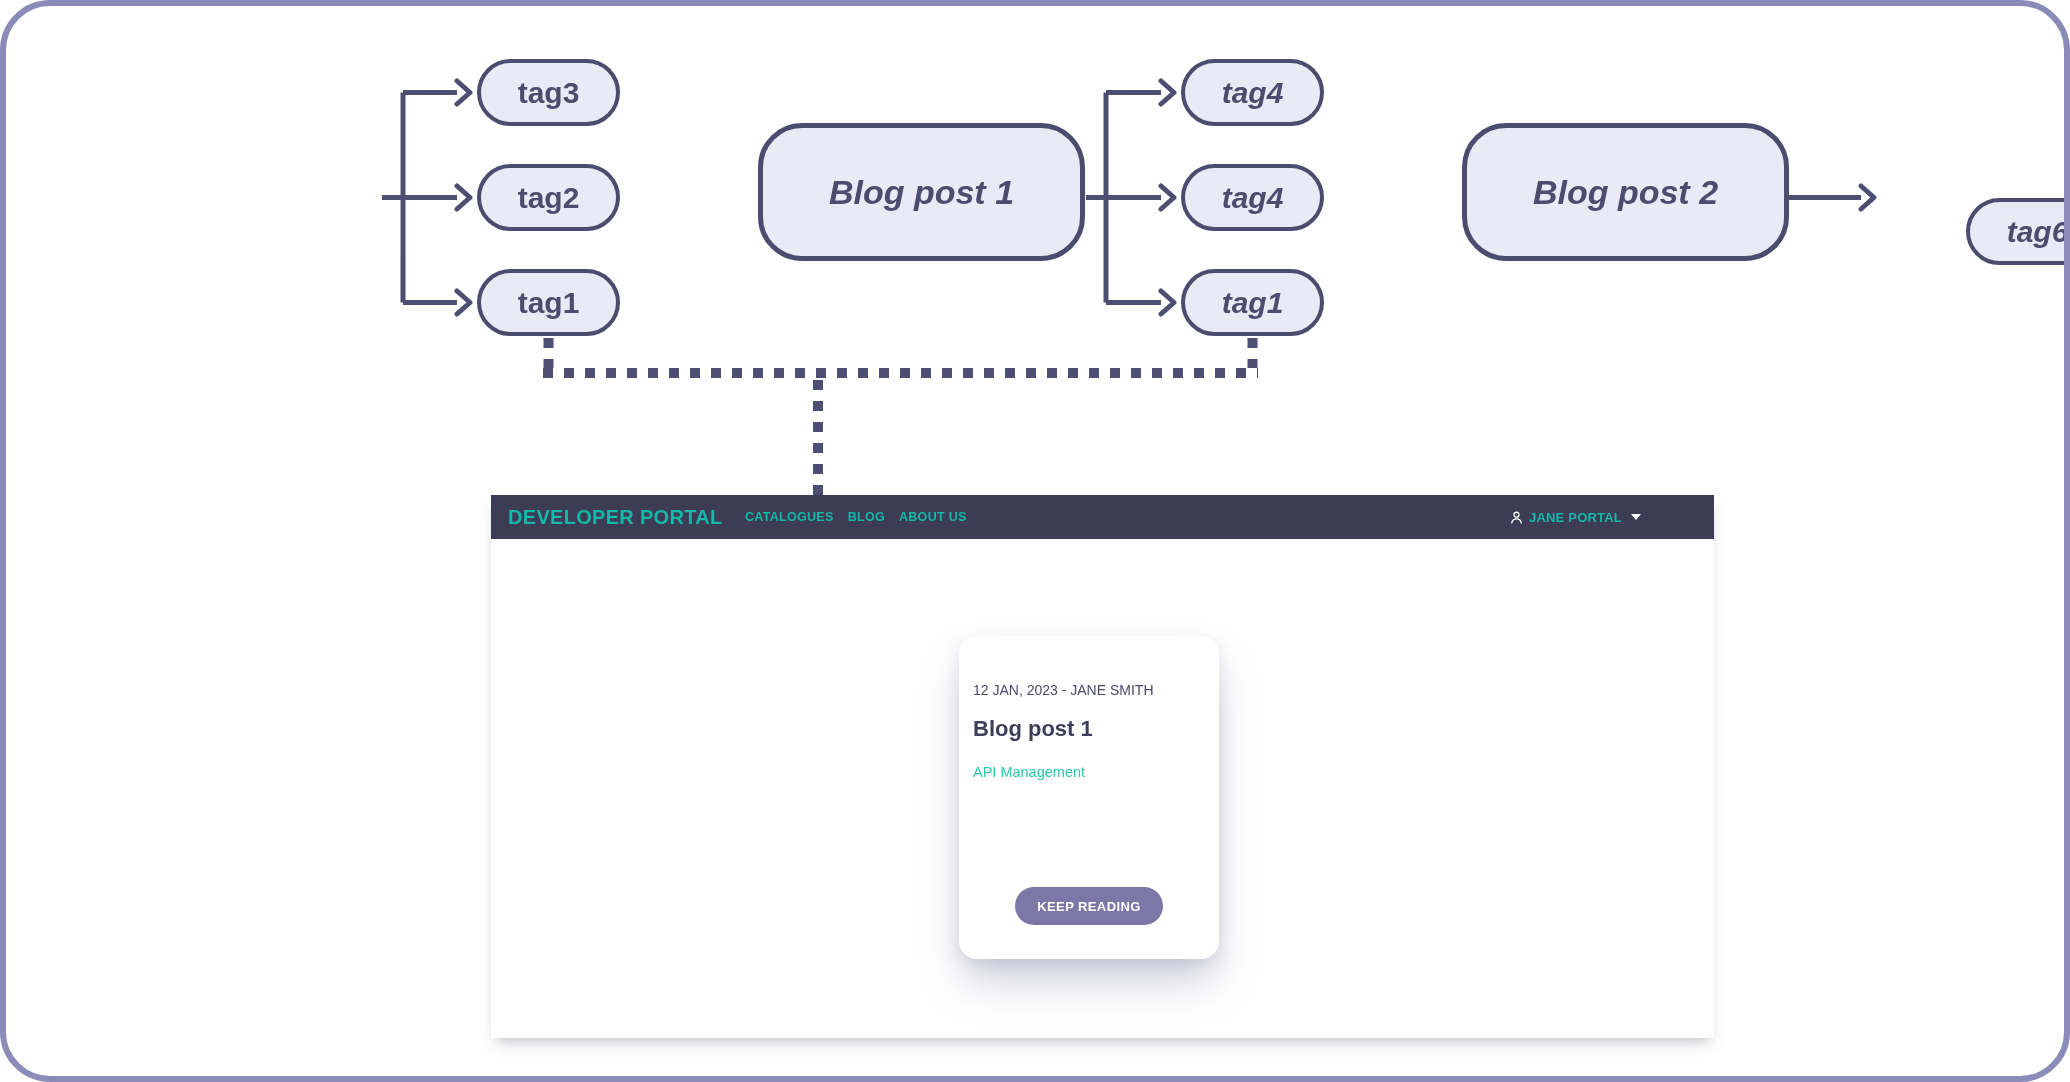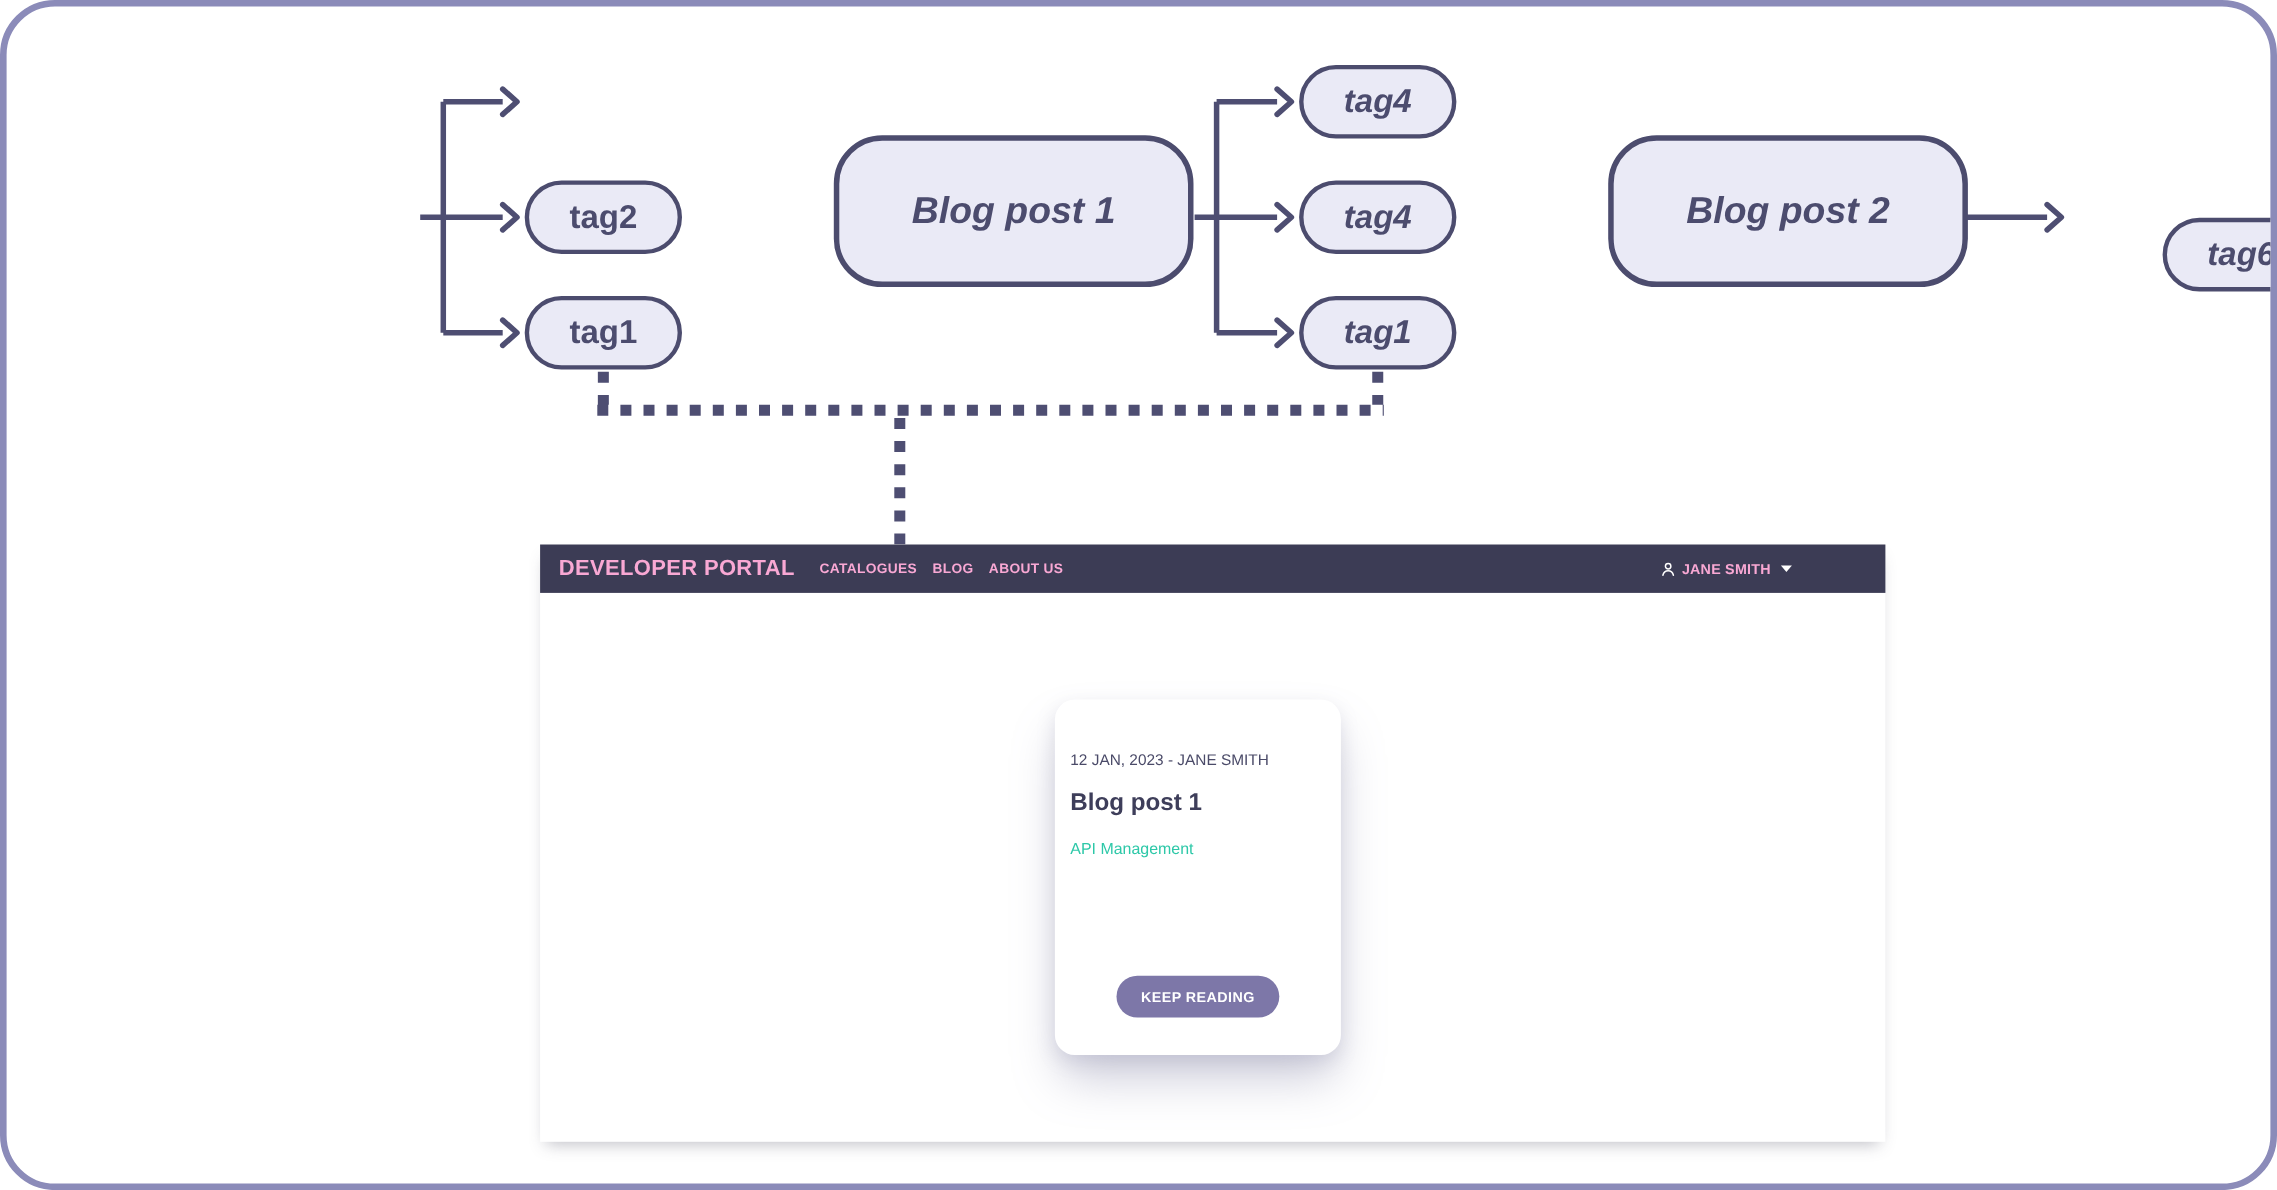--- a/index.html
+++ b/index.html
@@ -24,21 +24,21 @@
   .node.pill{width:143px;height:67px;border-radius:34px;font-size:30px;font-weight:600;border:4px solid;}
   .yellow{border-color:var(--yellow-border,#dcb512);}
   .teal{border-color:var(--teal-border,#21dcb3);font-style:italic;}
 
   .mockup{
     position:absolute;left:485px;top:489px;width:1223px;height:543px;background:#ffffff;
     box-shadow:0 8px 14px -5px rgba(70,70,90,.35);
   }
   .mock-header{
     position:relative;height:44px;background:var(--header-bg,#3c3c55);
-    display:flex;align-items:center;color:#f9a8d4;
+    display:flex;align-items:center;color:#14b8a6;
   }
   .brand{margin-left:17px;font-size:20px;font-weight:bold;letter-spacing:.3px;}
   .nav{position:absolute;left:254px;top:0;height:44px;display:flex;align-items:center;gap:14px;}
   .nav-item{font-size:12.5px;font-weight:bold;letter-spacing:.3px;cursor:pointer;}
   .user{position:absolute;left:1018px;top:0;height:44px;display:flex;align-items:center;gap:5px;cursor:pointer;}
   .user-name{font-size:13px;font-weight:bold;letter-spacing:.2px;}
   .caret{width:0;height:0;border-left:5px solid transparent;border-right:5px solid transparent;border-top:6px solid #ffffff;margin-left:4px;}
 
   .page-heading{
     position:absolute;left:418px;top:86px;width:360px;text-align:center;
@@ -70,20 +70,23 @@
     <path class="solid" d="M1080 191.5 H1100 M1100 86.5 V296.5 M1100 86.5 H1155 M1100 191.5 H1155 M1100 296.5 H1155"></path>
     <path class="chev" d="M1155 75 L1168 86.5 L1155 98 M1155 180 L1168 191.5 L1155 203 M1155 285 L1168 296.5 L1155 308"></path>
 
     <path class="solid" d="M1782 191.5 H1855"></path>
     <path class="chev" d="M1855 180 L1868 191.5 L1855 203"></path>
 
     <path class="dotted" d="M542.5 332 V362 M1246.5 332 V362 M537 367 H1252 M812 374 V780 M818 780 H897"></path>
     <path class="big-chev" d="M906 751 L944 781 L906 811"></path>
   </svg>
 
+  <div class="node pill yellow" style="left:471px;top:53px;">
+    <span>tag3</span>
+  </div>
   <div class="node pill yellow" style="left:471px;top:158px;justify-content:center;">
     <span>tag2</span>
   </div>
   <div class="node pill yellow" style="left:471px;top:263px;">
     <span>tag1</span>
   </div>
 
   <div class="node big teal" style="left:752px;top:117px;">
     <span>Blog post 1</span>
   </div>
@@ -112,21 +115,21 @@
         <span class="nav-item">BLOG</span>
         <span class="nav-item">ABOUT US</span>
       </div>
       <div class="user">
         <span style="display:flex;">
           <svg width="15" height="15" viewBox="0 0 20 20">
             <circle cx="10" cy="6.3" r="3.3" fill="none" stroke="#ffffff" stroke-width="1.8"></circle>
             <path d="M3.6 17.2 C4.6 13.4 7 11.9 10 11.9 C13 11.9 15.4 13.4 16.4 17.2" fill="none" stroke="#ffffff" stroke-width="1.8" stroke-linecap="round"></path>
           </svg>
         </span>
-        <span class="user-name">JANE SMITH</span>
+        <span class="user-name">JANE PORTAL</span>
         <span class="caret"></span>
       </div>
     </div>
 
 
     <div class="blog-card">
       <div class="card-meta">12 JAN, 2023 - JANE SMITH</div>
       <div class="card-title">Blog post 1</div>
       <div class="card-link">API Management</div>
       <button class="card-btn">KEEP READING</button>

